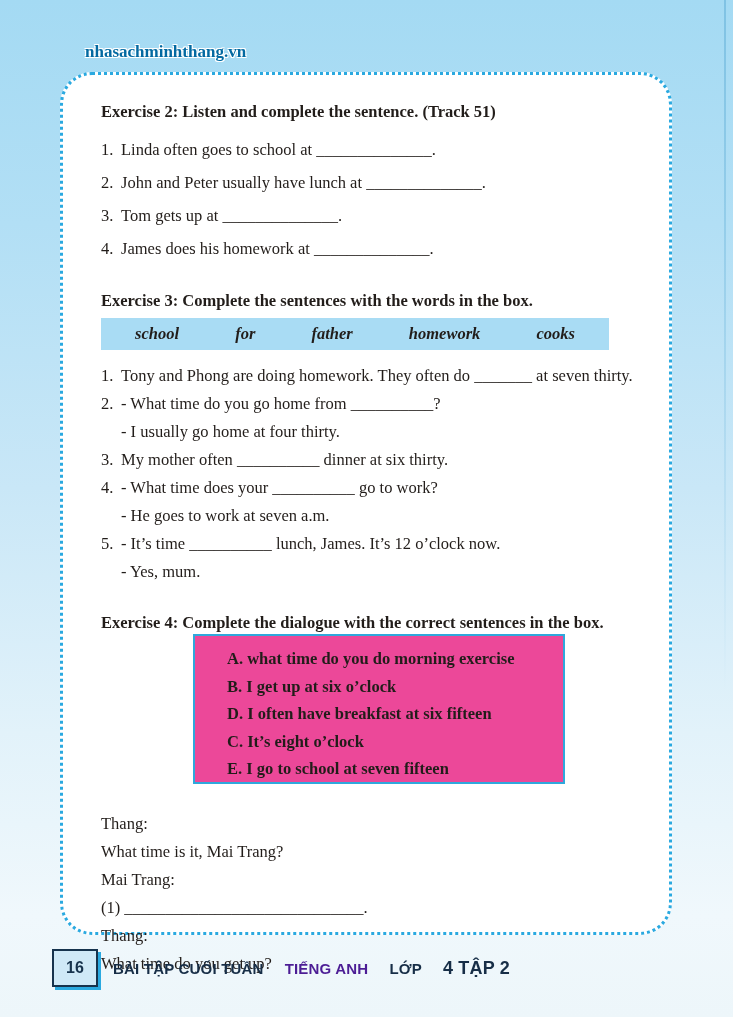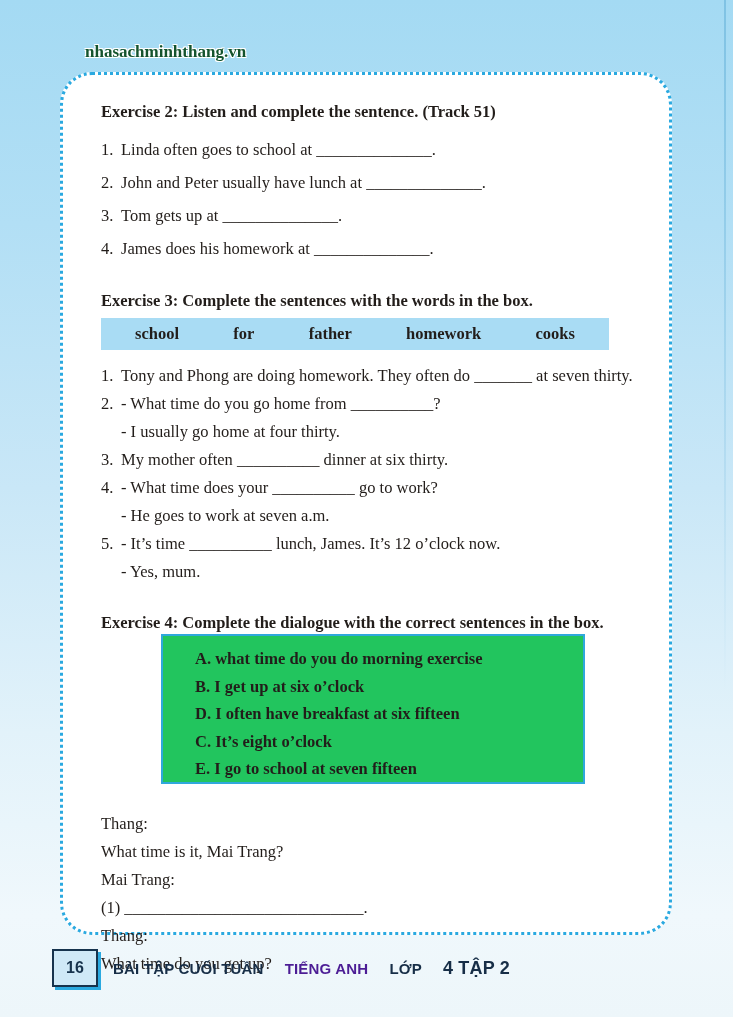--- a/index.html
+++ b/index.html
@@ -12,21 +12,21 @@
     background: linear-gradient(180deg,
       #a4daf3 0%, #b2dff5 22%, #c9e7f7 48%,
       #e2f2fa 72%, #f0f8fc 90%, #edf6fa 100%);
   }
   .page-edge-line {
     position: absolute; top: 0; right: 7px; width: 2px; height: 68%;
     background: linear-gradient(180deg, rgba(98,175,215,.55), rgba(98,175,215,0));
   }
   .watermark {
     position: absolute; left: 85px; top: 42px;
-    font-size: 17px; font-weight: bold; color: #14532d;
+    font-size: 17px; font-weight: bold; color: #0369a1;
     text-shadow: -1px -1px 0 #fff, 1px -1px 0 #fff, -1px 1px 0 #fff, 1px 1px 0 #fff, 0 1px 0 #fff, 0 -1px 0 #fff;
   }
   .sheet {
     position: absolute; left: 60px; top: 72px; width: 612px; height: 863px;
     background: #ffffff;
     border: 3px dotted #2aa9e0;
     border-radius: 32px;
     padding: 26px 28px 0 38px;
   }
   .ex-title {
@@ -35,28 +35,28 @@
   .ex2-items { margin-top: 10px; }
   .ex2-items .ex-line { line-height: 33px; }
   .ex-line { display: flex; font-size: 16.5px; white-space: nowrap; }
   .ex-num { flex: none; width: 20px; }
   .ex3-title { margin-top: 25px; }
   .word-box {
     margin-top: 6px; width: 508px; height: 32px;
     background: #a9dcf4;
     display: flex; justify-content: space-between; align-items: center;
     padding: 0 34px;
-    font-weight: bold; font-size: 16.5px;
+    font-weight: bold; font-size: 16.5px; font-style: italic;
   }
   .ex3-lines { margin-top: 12px; }
   .ex3-lines .ex-line { line-height: 28px; }
   .ex4-title { margin-top: 26px; }
   .options-box {
-    margin-left: 60px; width: 424px; height: 150px;
-    background: #22c55e; border: 2px solid #2fa8dc;
+    margin-left: 92px; width: 372px; height: 150px;
+    background: #ec4899; border: 2px solid #2fa8dc;
     padding: 9px 0 0 32px;
   }
   .option-line {
     font-weight: bold; font-size: 16.5px; line-height: 27.5px; white-space: nowrap;
   }
   .dialogue { margin-top: 26px; }
   .dialogue-row { display: flex; font-size: 16.5px; line-height: 28px; white-space: nowrap; flex-direction: column; }
   .speaker { flex: none; width: 98px; }
   .footer {
     position: absolute; left: 52px; top: 949px;

